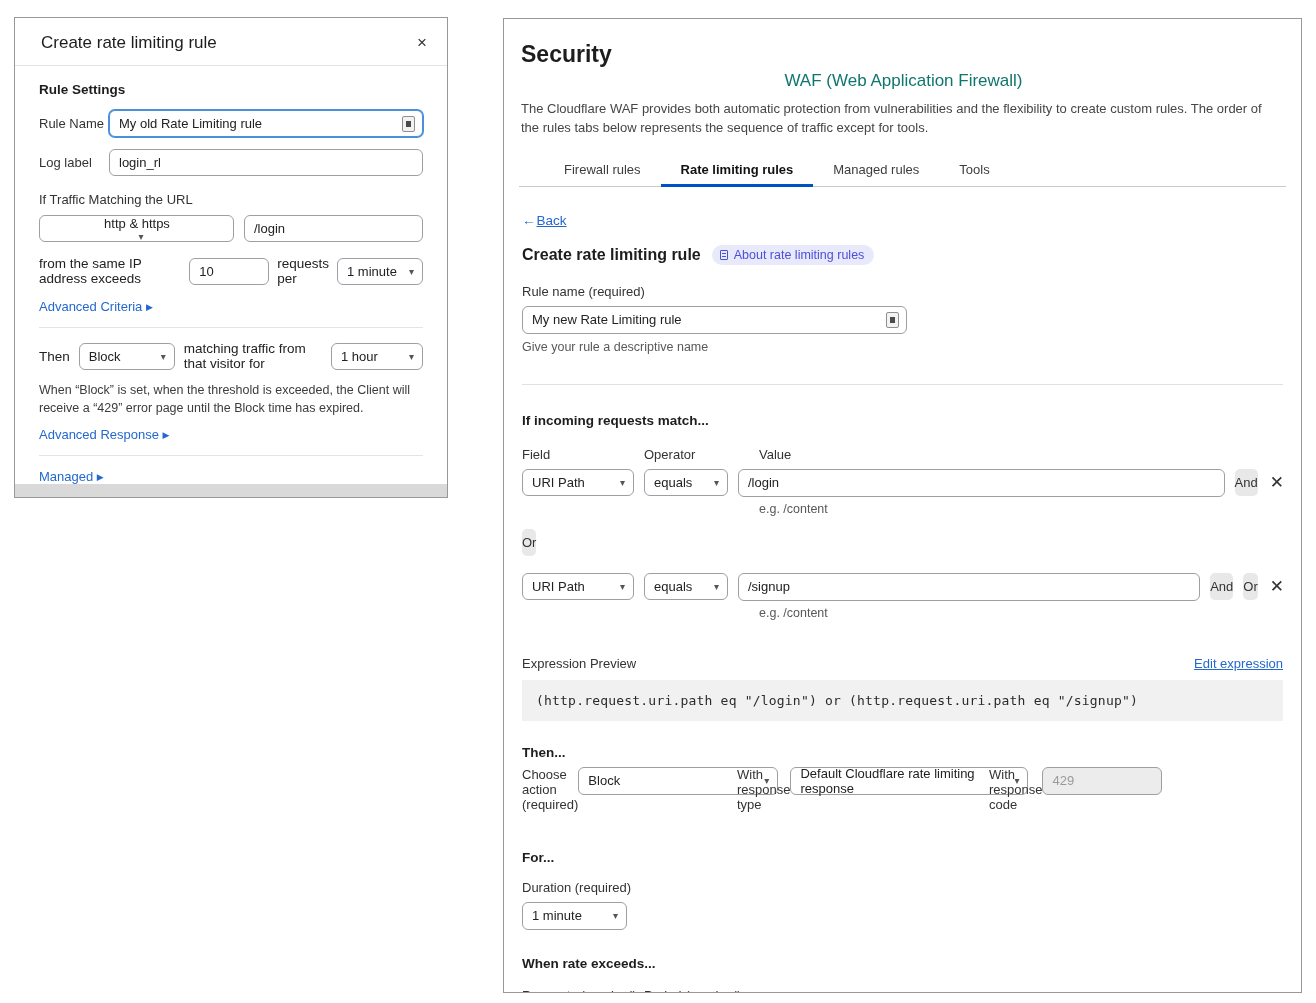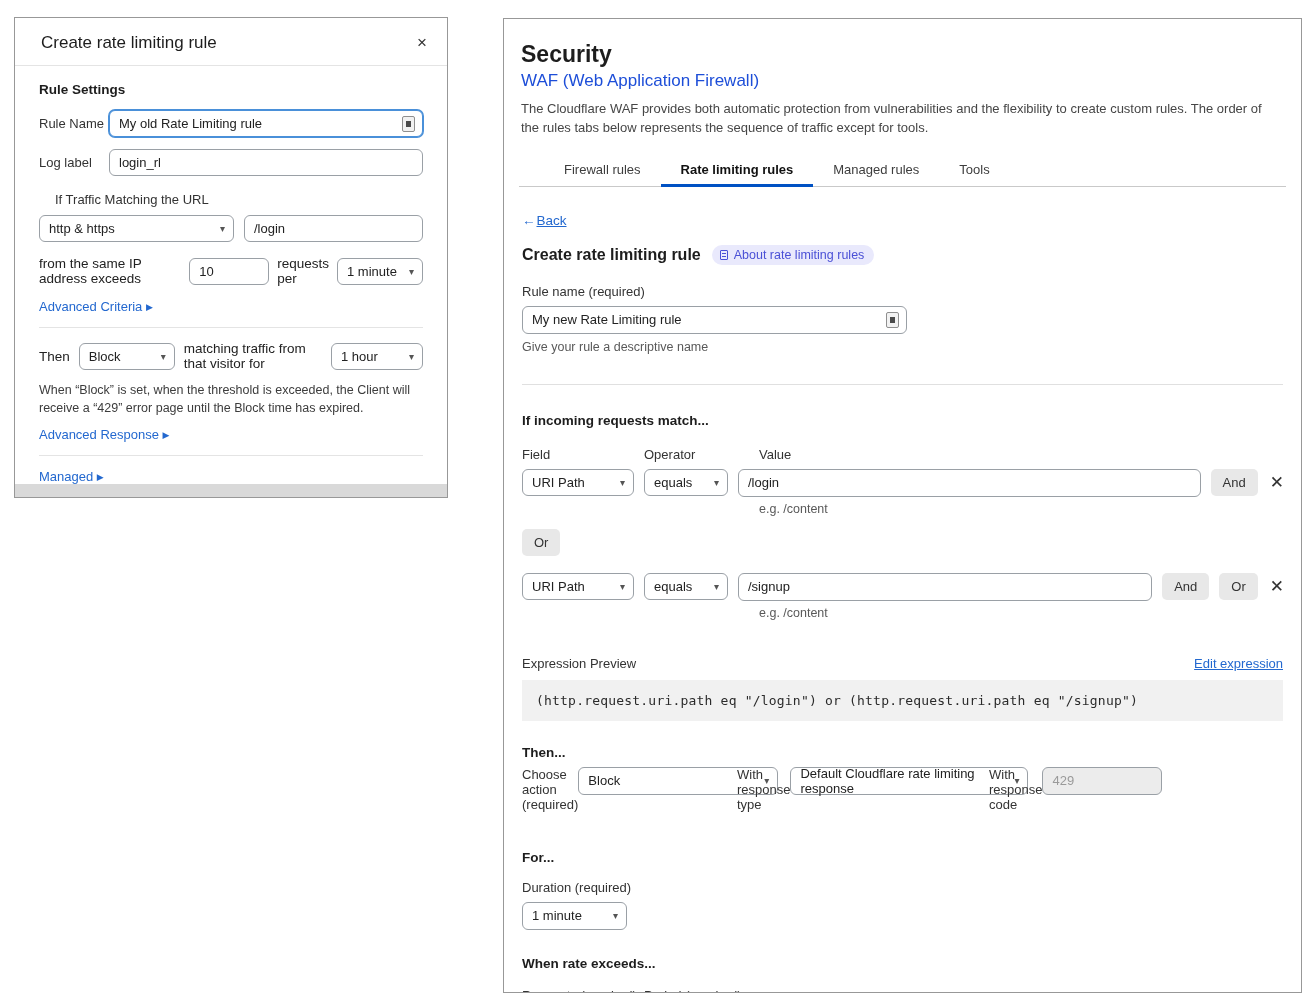--- a/index.html
+++ b/index.html
@@ -16,21 +16,21 @@
   .tinput.disabled { background: #ececec; color: #9a9a9a; }
   .select {
     display: inline-flex; align-items: center; justify-content: space-between;
     height: 27px; border: 1px solid #9aa0a6; border-radius: 6px;
     padding: 0 8px 0 9px; font-size: 13px; background: #fff; cursor: default;
     flex: none;
   }
   .caret { font-size: 10px; color: #555; margin-left: 8px; }
   .btn-gray {
     display: inline-block; background: #e8e8e8; border: none; border-radius: 5px;
-    padding: 6px 12px; font-size: 13px; color: #333; cursor: pointer;
+    padding: 6px 0; font-size: 13px; color: #333; cursor: pointer;
     font-family: "Liberation Sans", sans-serif;
   }
   .x-btn { font-size: 17px; color: #333; cursor: pointer; line-height: 1; padding: 2px; }
   .link { color: #2368cf; text-decoration: none; cursor: pointer; }
   .link .tri { font-size: 9px; position: relative; top: -1px; }
   .input-wrap { position: relative; display: flex; align-items: center; }
   .autofill-icon {
     position: absolute; right: 8px; width: 13px; height: 16px;
     border: 1px solid #8f8f8f; border-radius: 2px; background: #f2f2f2;
   }
@@ -61,21 +61,21 @@
     flex: none; background: #d9d9d9; padding: 17px 26px;
     display: flex; justify-content: flex-end; gap: 46px; font-size: 13.5px; color: #222;
   }
 
   
   .panel {
     position: absolute; left: 503px; top: 18px; width: 799px; height: 975px;
     border: 1px solid #989898; background: #fff; padding: 16px 15px 0 15px; overflow: hidden;
   }
   .page-title { font-size: 23px; font-weight: bold; color: #1d1d1d; margin: 6px 0 3px 2px; }
-  .page-subtitle { font-size: 17px; font-weight: normal; color: #1d4ed8; margin: 0 0 9px 2px; }
+  .page-subtitle { font-size: 17px; font-weight: normal; color: #0f766e; margin: 0 0 9px 2px; text-align: center; }
   .page-desc { font-size: 13px; color: #464646; line-height: 1.45; max-width: 762px; margin-left: 2px; }
   .tabs { display: flex; padding-left: 25px; border-bottom: 1px solid #c9c9c9; margin-top: 15px; align-items: center; }
   .tab { padding: 9px 20px; font-size: 13px; color: #3d3d3d; position: relative; cursor: pointer; }
   .tab.active { font-weight: bold; color: #111; }
   .tab.active::after {
     content: ""; position: absolute; left: 0; right: 0; bottom: -1px; height: 3px; background: #0051c3;
   }
   .back-row { margin: 26px 0 0 3px; font-size: 13.5px; }
   .back-row .arrow { color: #2368cf; margin-right: 1px; }
   .back-row .back-text { color: #2368cf; text-decoration: underline; }
@@ -137,24 +137,24 @@
       </span>
     </div>
 
     <div class="drow" style="margin-bottom:16px;">
       <span class="lbl field-label">Log label</span>
       <span class="input-wrap" style="flex:1;">
         <input class="tinput" value="login_rl" style="">
       </span>
     </div>
 
-    <div class="field-label" style="margin-bottom:8px;margin-left:16px;">If Traffic Matching the URL</div>
+    <div class="field-label" style="margin-bottom:8px;">If Traffic Matching the URL</div>
 
     <div class="drow" style="gap:10px; margin-bottom:14px;">
-      <span class="select" style="width:195px;">
+      <span class="select" style="width:195px;flex-direction:column;">
         <span>http &amp; https</span>
         <span class="caret">▾</span>
       </span>
       <span class="input-wrap" style="flex:1;">
         <input class="tinput" value="/login" style="">
       </span>
     </div>
 
     <div class="drow" style="gap:8px; margin-bottom:13px; font-size:13.5px;">
       <span>from the same IP address exceeds</span>

